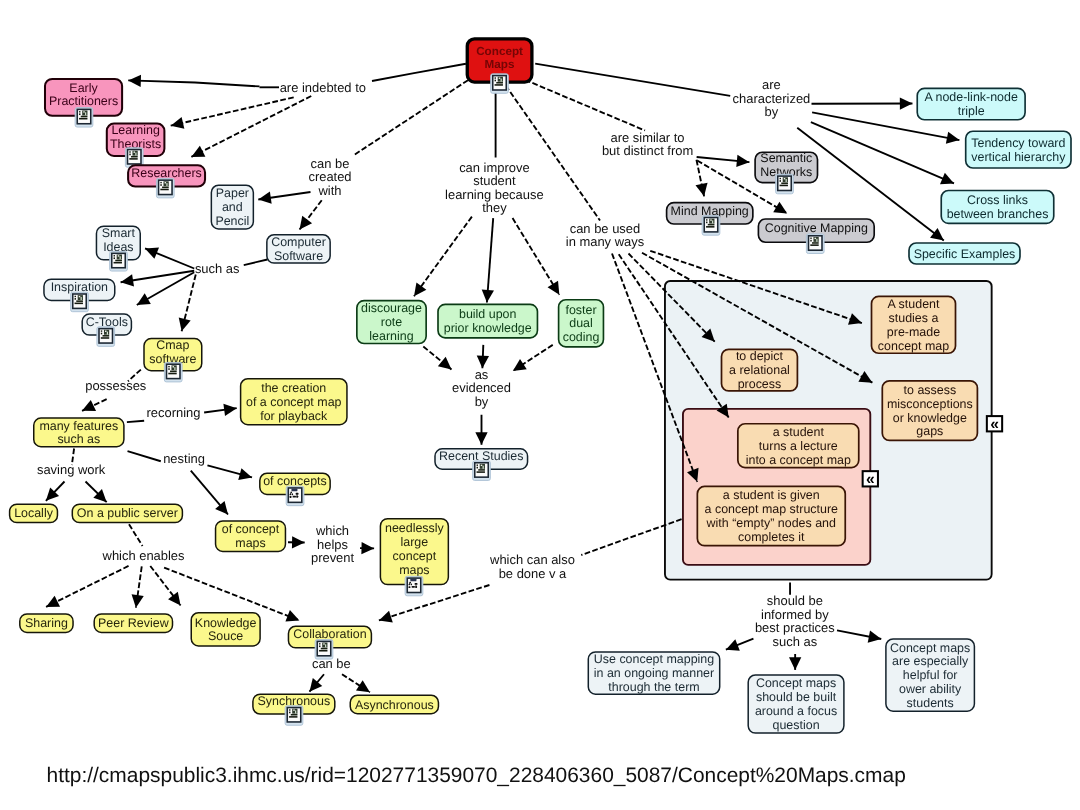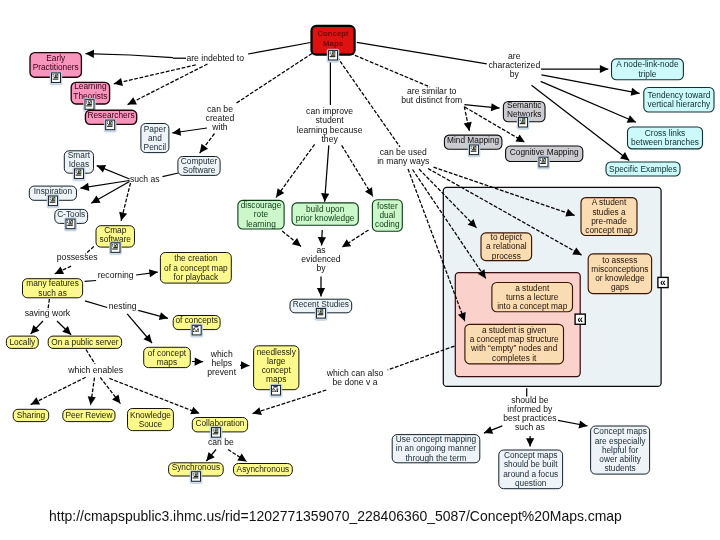--- a/index.html
+++ b/index.html
@@ -1,21 +1,21 @@
 <!DOCTYPE html>
 <html><head>
 <meta charset="utf-8">
 <title>Concept Maps</title>
 <style>
   html,body{margin:0;padding:0;background:#ffffff;}
   body{width:720px;height:540px;overflow:hidden;
        font-family:"Liberation Sans","DejaVu Sans",sans-serif;}
   #stage{position:relative;width:720px;height:540px;background:#ffffff;}
   #cmap-svg{position:absolute;left:0;top:0;width:720px;height:540px;display:block;}
-  #footer-url{position:absolute;left:49px;top:508.9px;
+  #footer-url{position:absolute;left:31px;top:508.9px;
        font-family:"Liberation Sans","DejaVu Sans",sans-serif;
        font-size:13.96px;line-height:15px;color:#111111;white-space:nowrap;}
 </style>
 </head>
 <body>
 
 <div id="stage">
   <svg id="cmap-svg" viewBox="0 0 720 540" xmlns="http://www.w3.org/2000/svg">
       <g>
         <rect x="443.3" y="187.3" width="217.8" height="199.1" rx="3.5" ry="3.5" fill="#ebf2f5" stroke="#0a0a0a" stroke-width="1.25"></rect>

